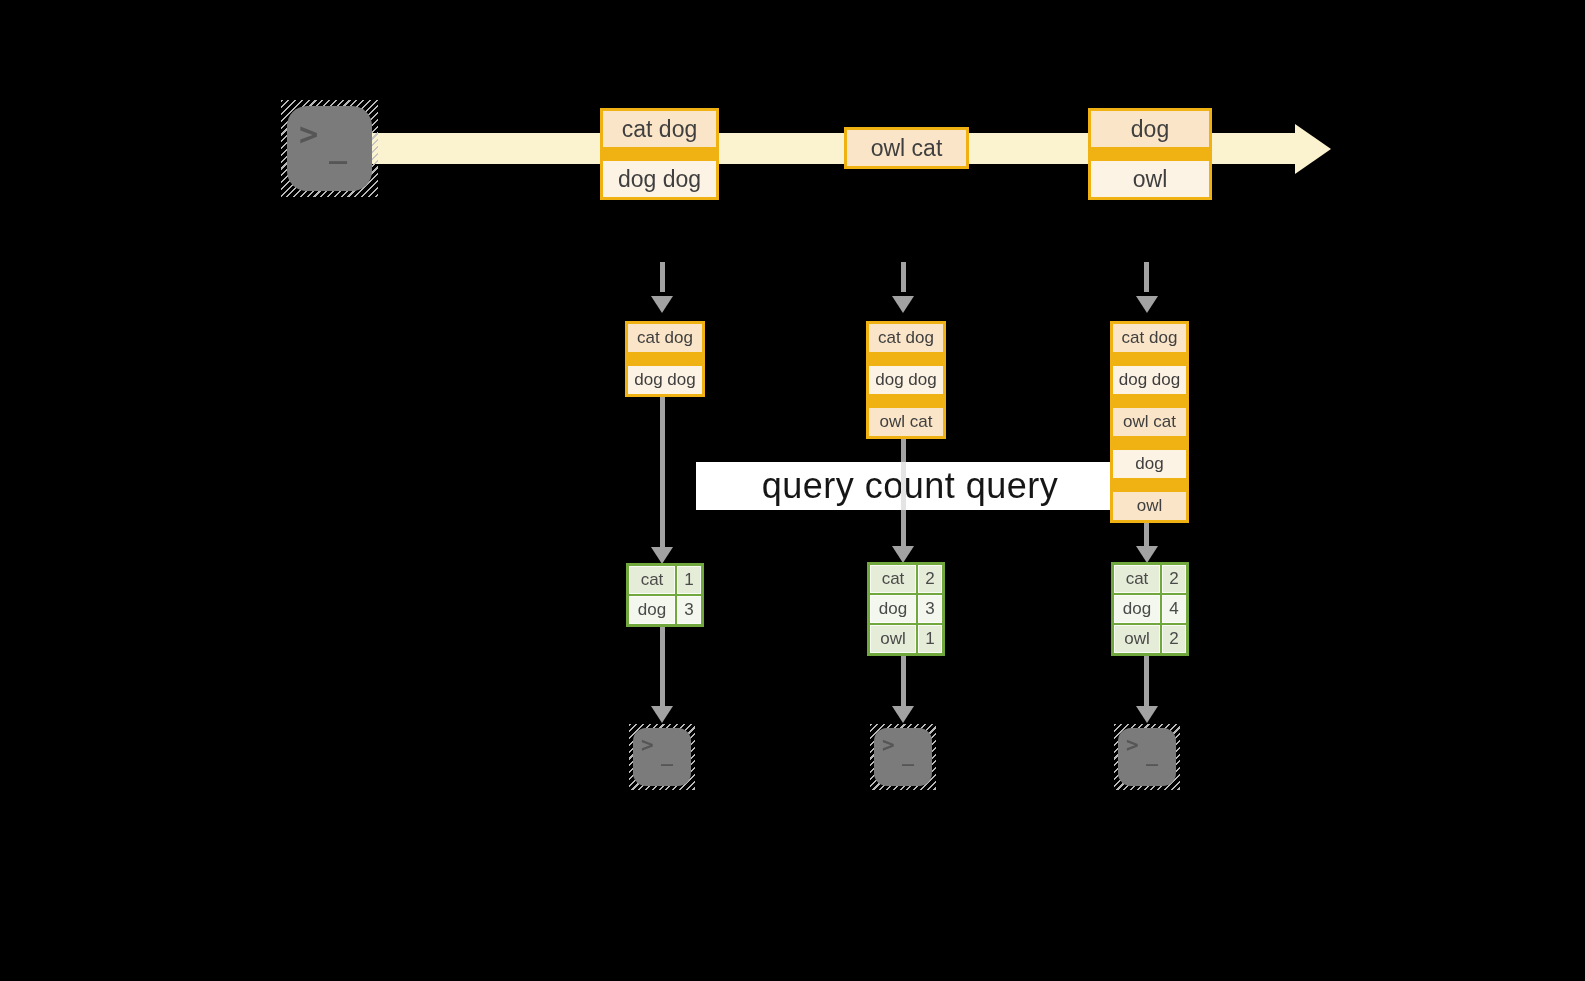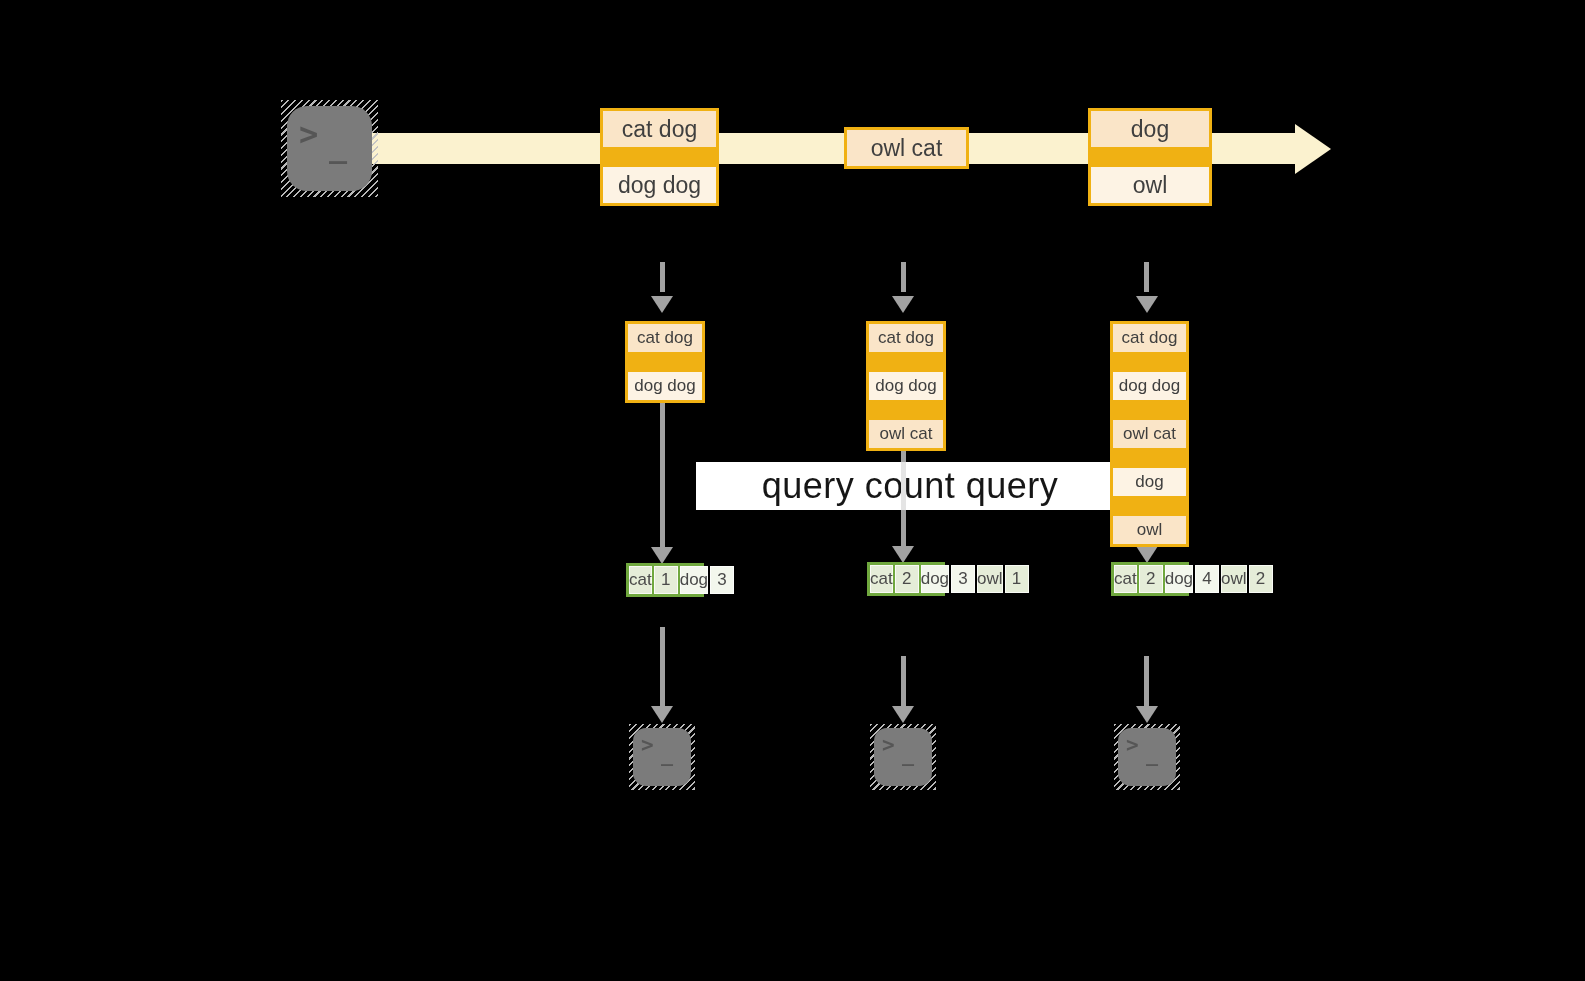--- a/index.html
+++ b/index.html
@@ -30,39 +30,39 @@
   .term-lg .term-glyph{left:18px;top:18px;font-size:32px;}
   .term-lg .term-us{left:48px;top:32px;font-size:30px;}
   .term-sm .term-glyph{left:12px;top:11px;font-size:21px;}
   .term-sm .term-us{left:32px;top:20px;font-size:20px;}
 
   
   .obox{position:absolute;border:3px solid var(--gold);background:var(--gold);z-index:4;}
   .orow{display:block;text-align:center;color:var(--txt);overflow:hidden;white-space:nowrap;}
   .orow:nth-child(odd){background:var(--peach);}
   .orow:nth-child(even){background:var(--cream);}
-  .orow + .orow{margin-top:20px;}
+  .orow + .orow{margin-top:14px;}
   .stream-box .orow{height:36px;line-height:36px;font-size:23px;}
   .window-box .orow{height:28px;line-height:28px;font-size:17px;}
 
   
   .vdash{position:absolute;width:5px;background:var(--gray);z-index:2;}
   .vline{position:absolute;width:5px;background:var(--gray);z-index:2;}
   .ahead{position:absolute;width:0;height:0;z-index:2;
          border-left:11px solid transparent;border-right:11px solid transparent;border-top:17px solid var(--gray);}
 
   
   .query-box{position:absolute;left:696px;top:462px;width:428px;height:48px;background:#FFFFFF;z-index:3;
              display:flex;align-items:center;justify-content:center;}
   .query-box span{font-size:36px;font-weight:300;color:#161616;letter-spacing:.5px;}
   .query-line{position:absolute;left:901px;top:462px;width:5px;height:48px;background:#E4E4E4;z-index:3;}
 
   
   .gtable{position:absolute;width:72px;background:var(--green);padding:3px;z-index:4;
-          display:flex;flex-direction:row;gap:2px;box-sizing:content-box;}
+          display:flex;flex-direction:column;gap:2px;box-sizing:content-box;}
   .grow{display:flex;gap:2px;height:28px;}
   .grow span{display:block;line-height:28px;text-align:center;color:#4A4A4A;font-size:17px;
              box-shadow:inset 0 0 0 1px rgba(255,255,255,.75);}
   .gword{flex:1;}
   .gcount{width:24px;}
   .grow:nth-child(odd) span{background:var(--gcellA);}
   .grow:nth-child(even) span{background:var(--gcellB);}
 </style>
 </head>
 <body>

